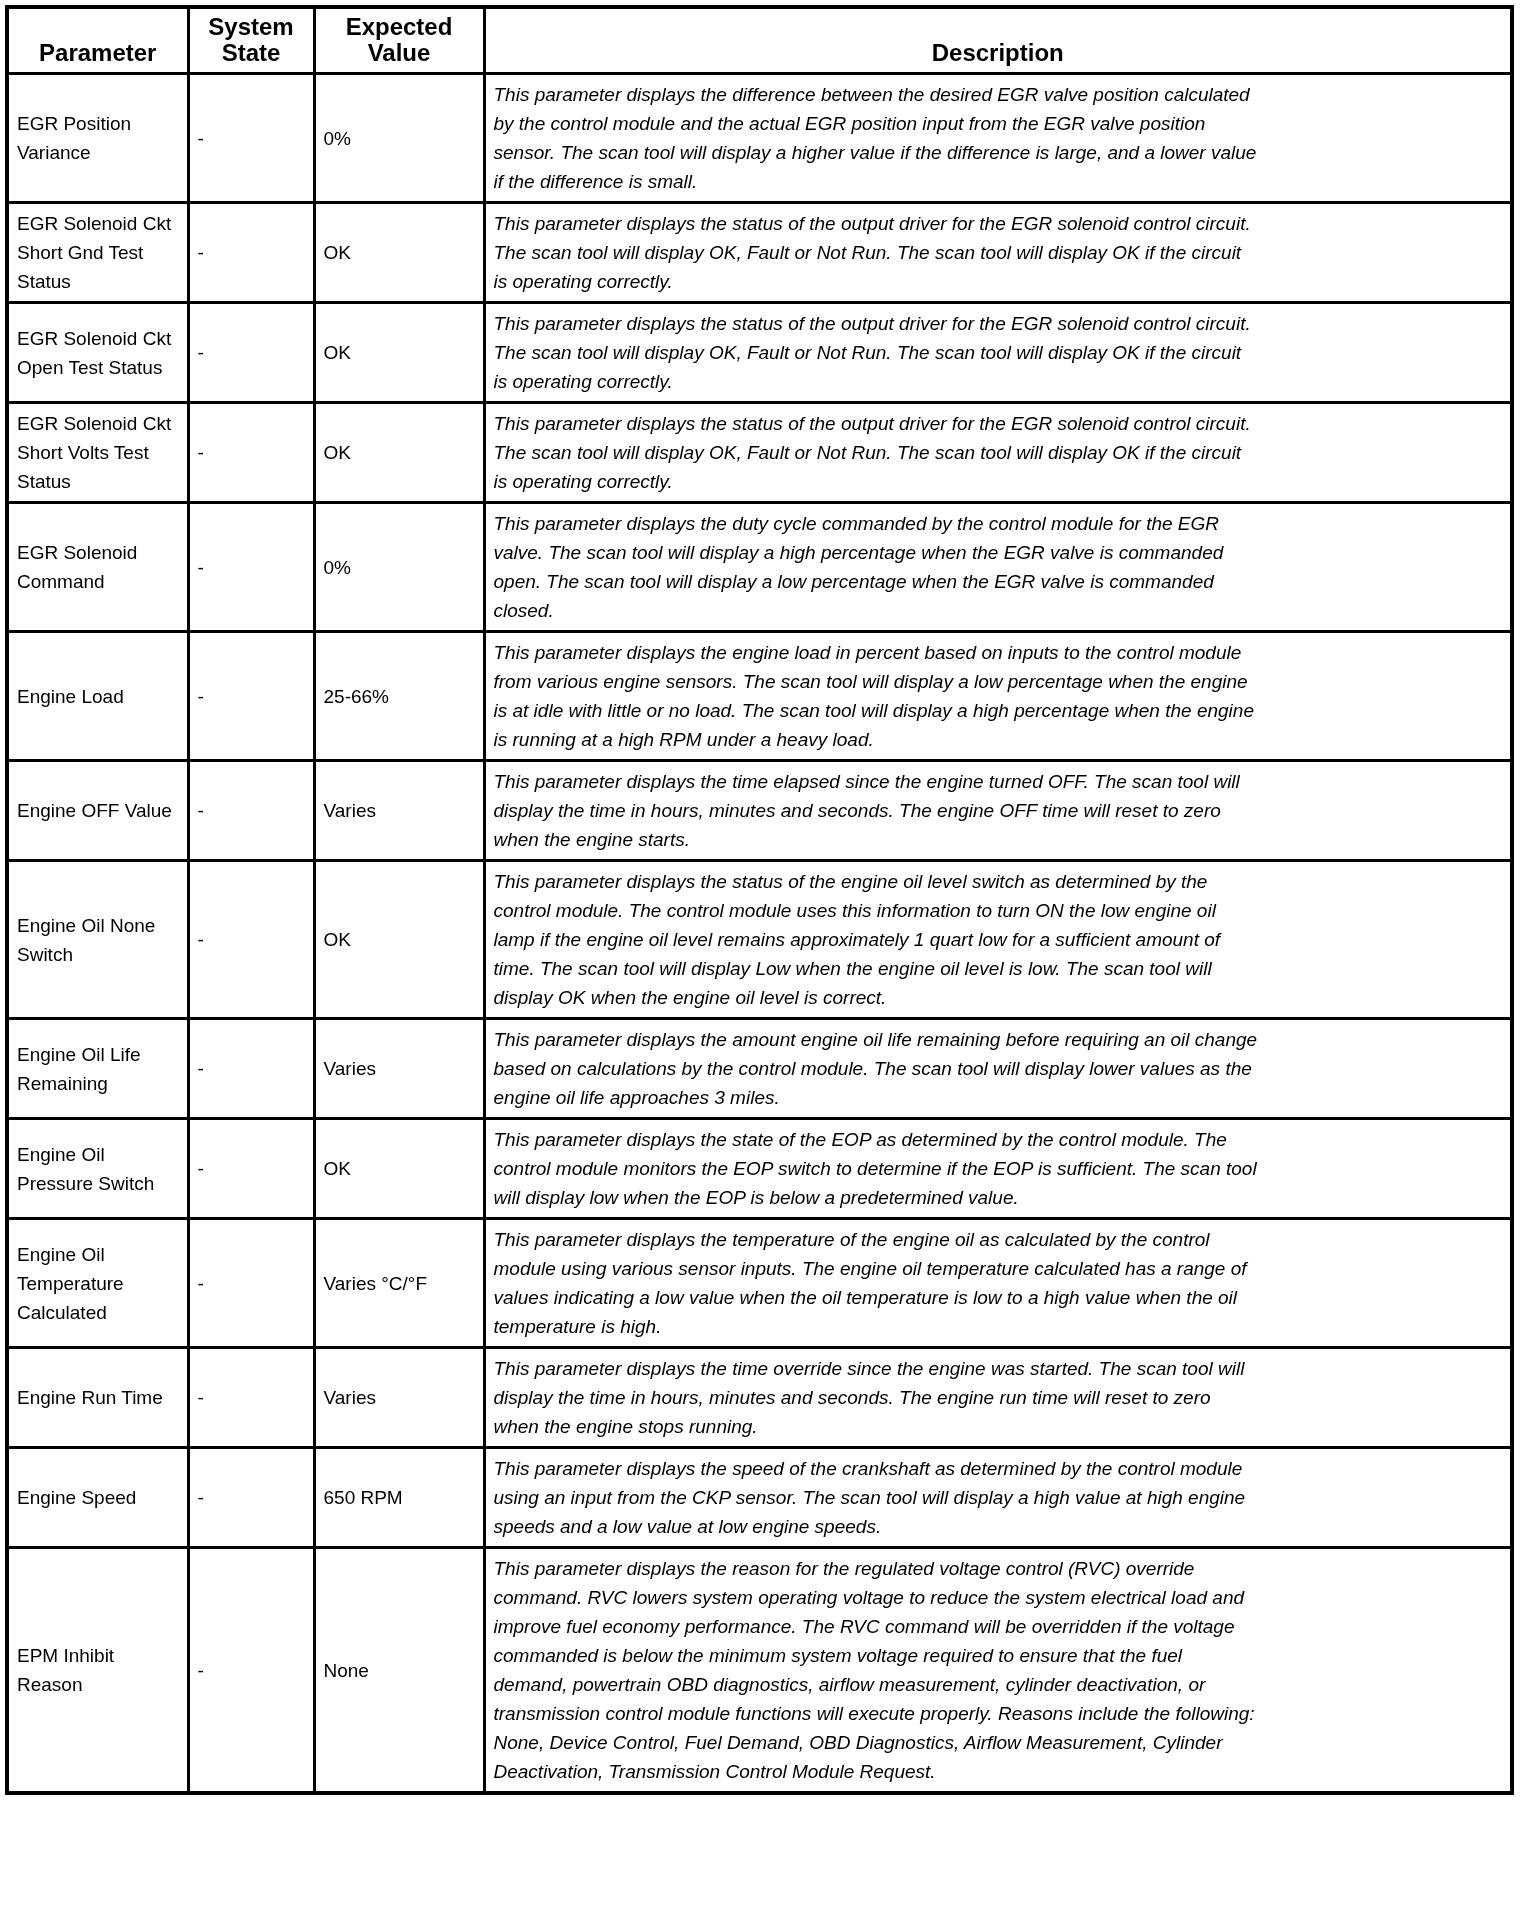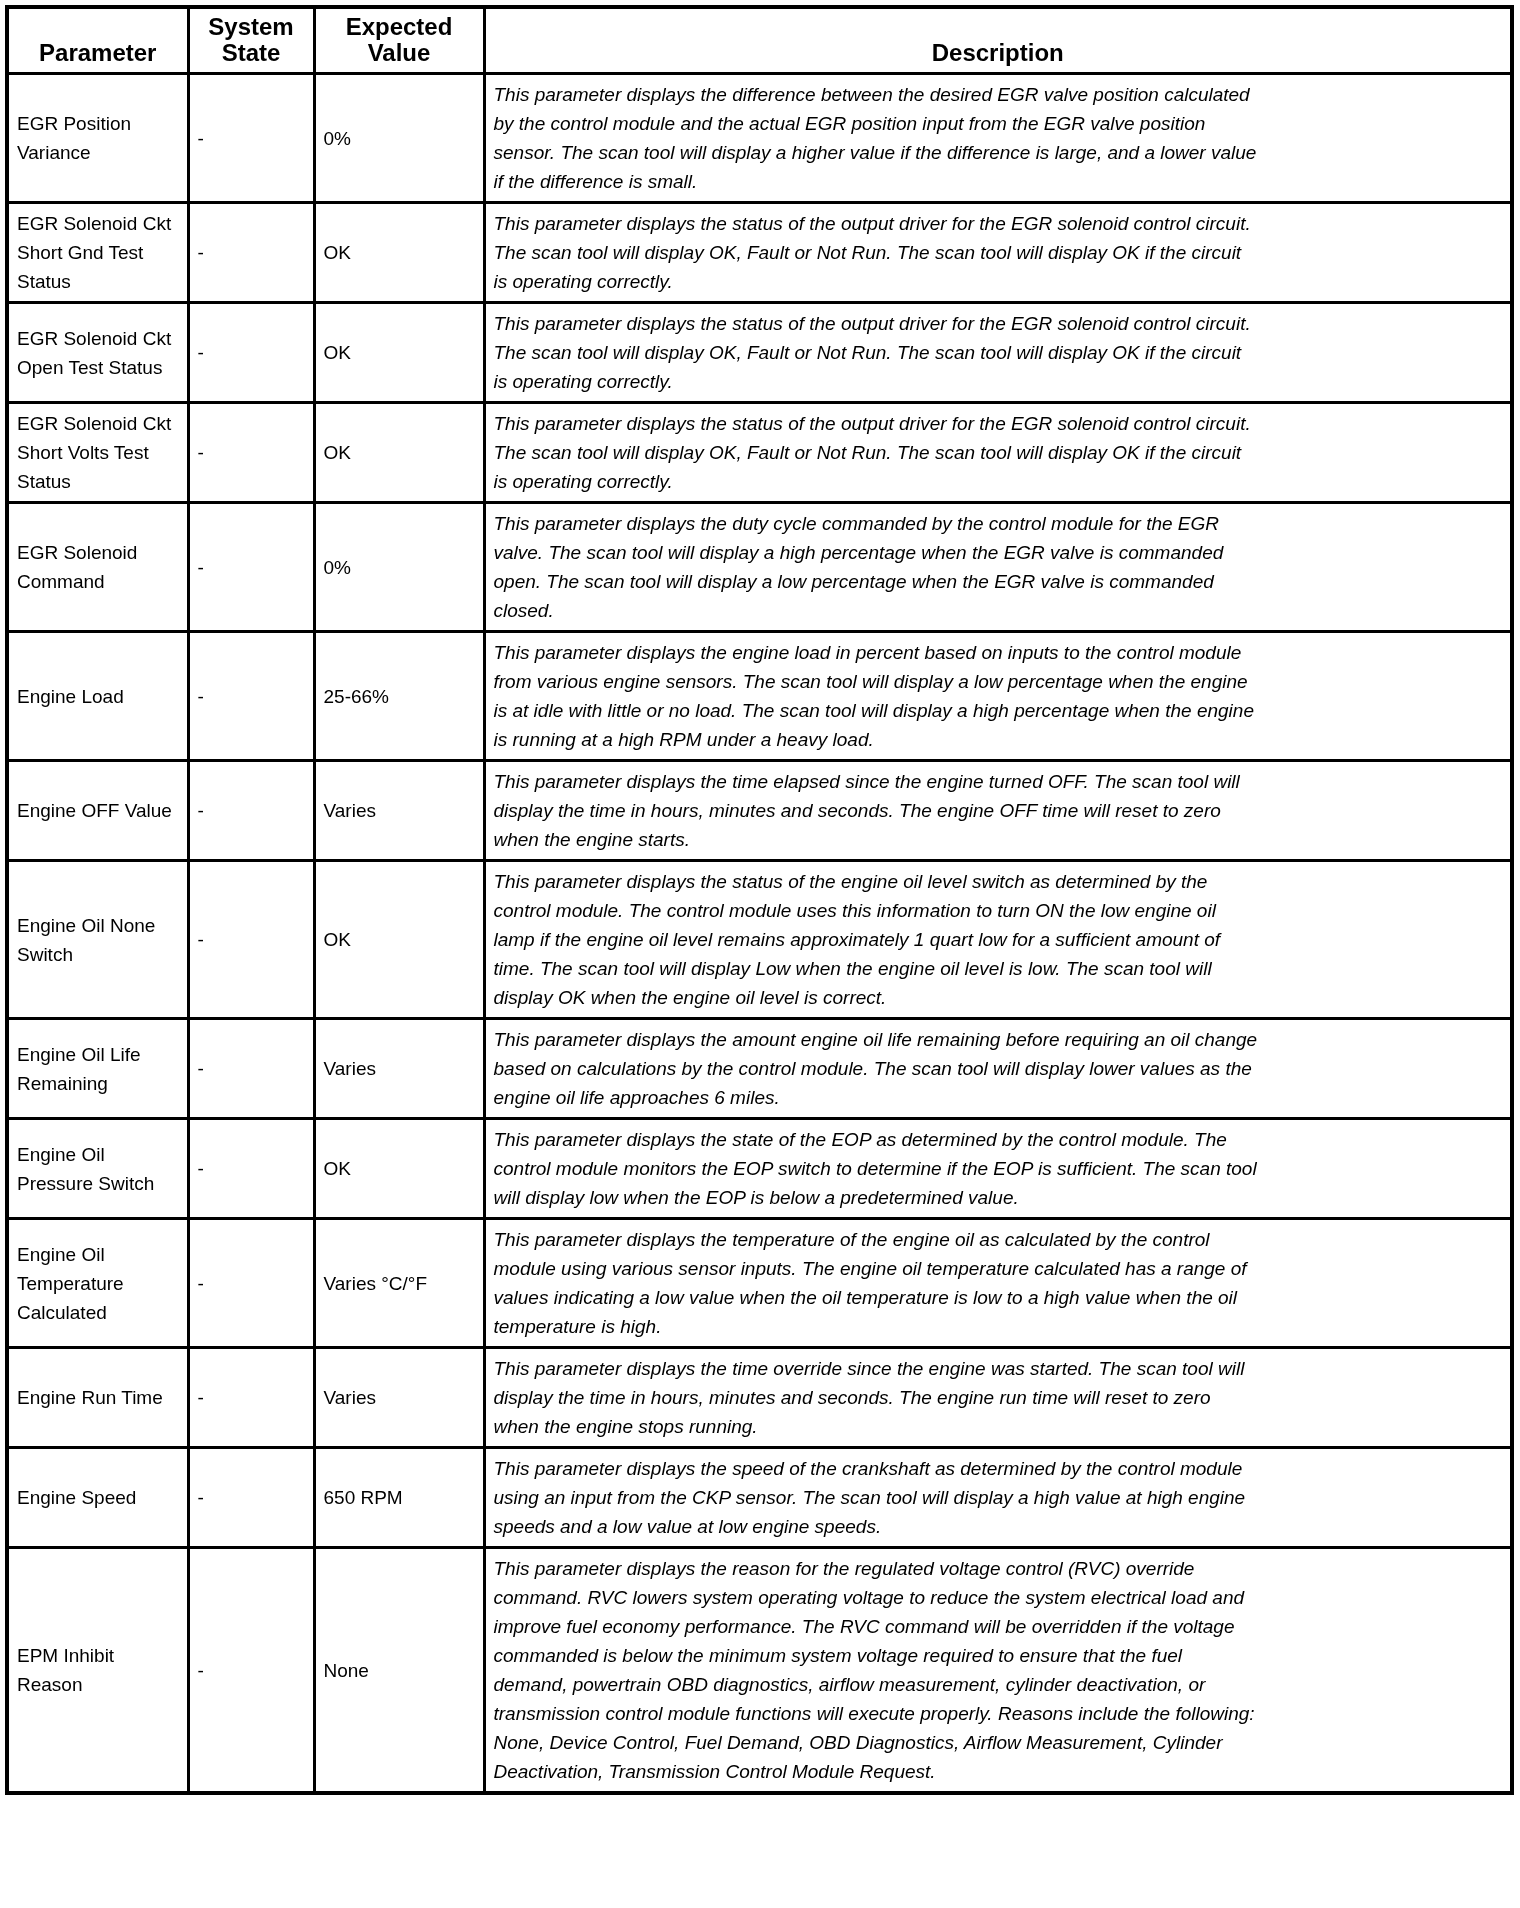--- a/index.html
+++ b/index.html
@@ -129,21 +129,21 @@
         <td class="cell-expected">OK</td>
         <td class="cell-desc">
             <div class="desc-text">This parameter displays the status of the engine oil level switch as determined by the control module. The control module uses this information to turn ON the low engine oil lamp if the engine oil level remains approximately 1 quart low for a sufficient amount of time. The scan tool will display Low when the engine oil level is low. The scan tool will display OK when the engine oil level is correct.</div>
           </td>
       </tr>
       <tr>
         <td class="cell-param">Engine Oil Life Remaining</td>
         <td class="cell-state">-</td>
         <td class="cell-expected">Varies</td>
         <td class="cell-desc">
-            <div class="desc-text">This parameter displays the amount engine oil life remaining before requiring an oil change based on calculations by the control module. The scan tool will display lower values as the engine oil life approaches 6 miles.</div>
+            <div class="desc-text">This parameter displays the amount engine oil life remaining before requiring an oil change based on calculations by the control module. The scan tool will display lower values as the engine oil life approaches 3 miles.</div>
           </td>
       </tr>
       <tr>
         <td class="cell-param">Engine Oil Pressure Switch</td>
         <td class="cell-state">-</td>
         <td class="cell-expected">OK</td>
         <td class="cell-desc">
             <div class="desc-text">This parameter displays the state of the EOP as determined by the control module. The control module monitors the EOP switch to determine if the EOP is sufficient. The scan tool will display low when the EOP is below a predetermined value.</div>
           </td>
       </tr>

